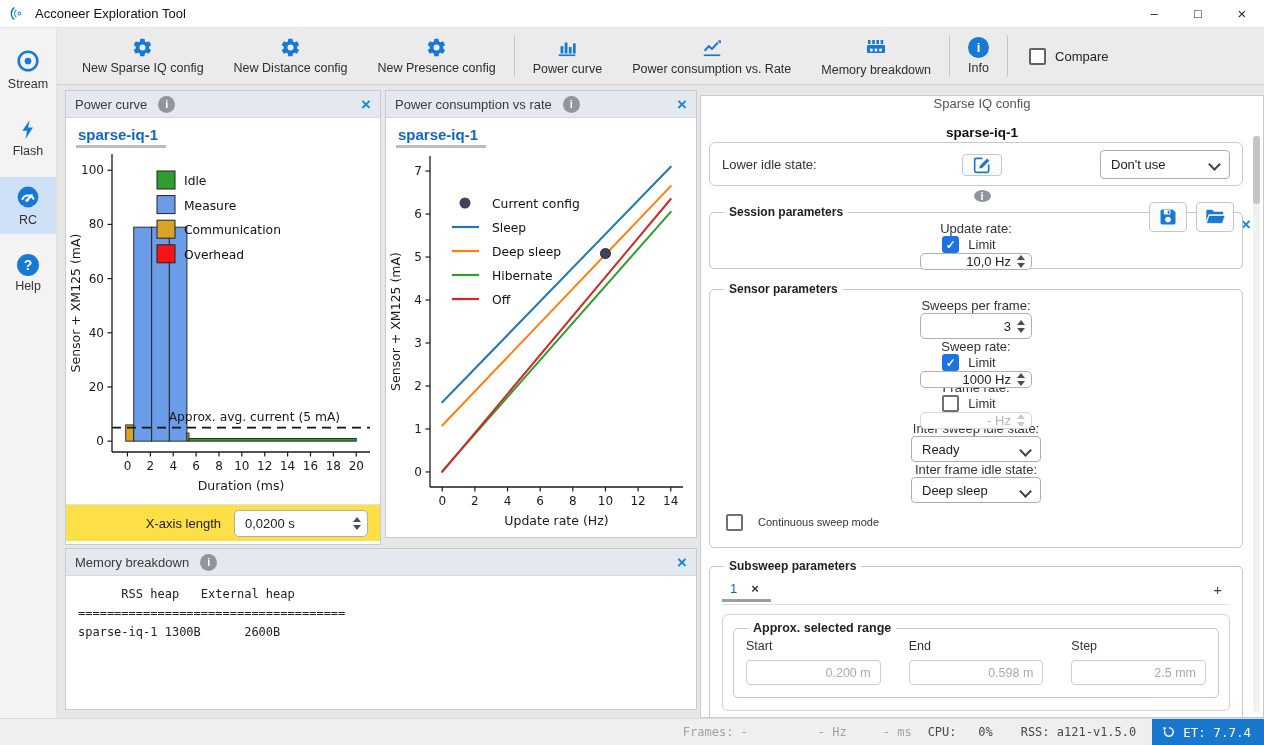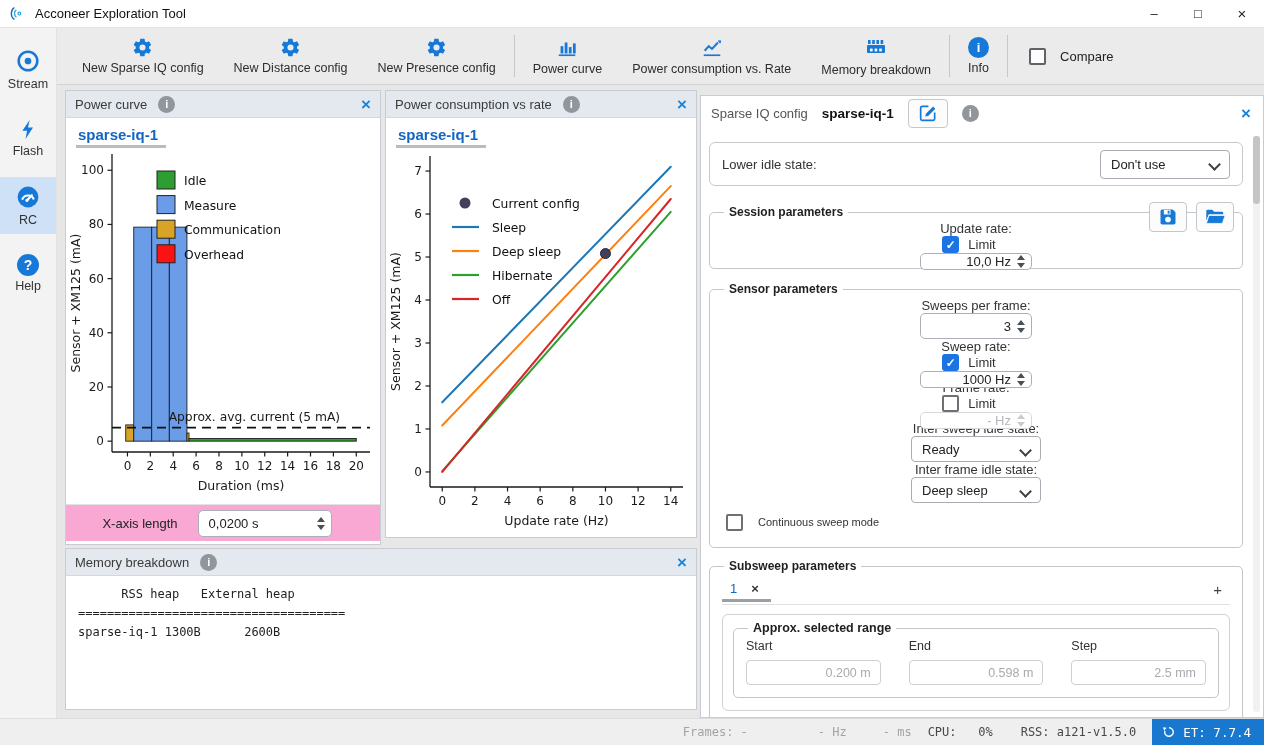--- a/index.html
+++ b/index.html
@@ -11,21 +11,21 @@
   .titlebar { height:28px; background:#fff; border-bottom:1px solid #e6e6e6; display:flex; align-items:center; padding-left:9px; }
   .titlebar .title { font-size:13px; color:#111; margin-left:9px; }
   .wctrls { margin-left:auto; display:flex; height:100%; }
   .wbtn { width:44px; display:flex; align-items:center; justify-content:center; font-size:13px; color:#222; }
 
   
   .toolbar { position:absolute; left:57px; top:28px; right:0; height:57px; background:#ebebeb; border-bottom:1px solid #d2d2d2; display:flex; align-items:stretch; padding-left:10px; }
   .tbtn { display:flex; flex-direction:column; align-items:center; justify-content:center; gap:3px; padding:0 15px; }
   .tbtn .tlbl { font-size:12.5px; color:#2d2d2d; white-space:nowrap; }
   .tsep { width:1px; background:#c7c7c7; margin:7px 3px; }
-  .compare { display:flex; align-items:center; gap:14px; padding:0 18px; }
+  .compare { display:flex; align-items:center; gap:9px; padding:0 18px; }
   .cbox { width:17px; height:17px; border:2px solid #5f6368; border-radius:2px; background:#fdfdfd; }
   .infocircle { width:21px; height:21px; border-radius:50%; background:#1779d7; color:#fff; display:flex; align-items:center; justify-content:center; font-weight:bold; font-size:13px; }
 
   
   .sidebar { position:absolute; left:0; top:28px; width:57px; bottom:27px; background:#f3f3f3; border-right:1px solid #e2e2e2; padding-top:13px; }
   .sbitem { height:57px; margin-bottom:11px; display:flex; flex-direction:column; align-items:center; justify-content:center; gap:3px; }
   .sbitem.active { background:#cfe1f6; }
   .sblbl { font-size:12.5px; color:#333; }
   .qcircle { width:22px; height:22px; border-radius:50%; background:#1779d7; color:#fff; font-weight:bold; font-size:14px; display:flex; align-items:center; justify-content:center; }
 
@@ -33,21 +33,21 @@
   .content { position:absolute; left:57px; top:85px; right:0; bottom:27px; background:#e7e7e7; }
   .panel { position:absolute; background:#fff; border:1px solid #c8ccd2; }
   .phead { height:27px; background:#e4e9f0; border-bottom:1px solid #d4d8de; display:flex; align-items:center; gap:11px; padding:0 9px; }
   .ptitle { font-size:13px; color:#3a3a3a; }
   .pinfo { width:17px; height:17px; border-radius:50%; background:#90969c; color:#fff; font-size:11px; font-weight:bold; display:flex; align-items:center; justify-content:center; }
   .pclose { margin-left:auto; color:#1585dd; font-weight:700; font-size:17px; line-height:1; }
   .tabrow { height:30px; display:flex; align-items:flex-end; padding-left:10px; }
   .tab { font-size:15px; font-weight:bold; color:#1565c0; padding:2px 8px 2px 2px; border-bottom:3px solid #b9bdc2; }
   .chart { width:100%; }
 
-  .pcfooter { height:37px; border-top:1px solid #e2e2e2; background:#f9a8d4; display:flex; align-items:center; justify-content:center; gap:20px; padding-right:12px; }
+  .pcfooter { height:37px; border-top:1px solid #e2e2e2; background:#fde047; display:flex; align-items:center; justify-content:flex-end; gap:13px; padding-right:12px; }
   .pcfooter .flbl { font-size:13px; color:#222; }
 
   
   .spin { position:relative; height:27px; border:1px solid #aab0b6; border-radius:5px; background:#fff; display:flex; align-items:center; font-size:13px; color:#222; padding:0 20px 0 10px; }
   .spin.right { justify-content:flex-end; width:112px; }
   .spin.wide { width:134px; }
   .spin.disabled { border-color:#d8d8d8; color:#b4b8bc; }
   .arrows { position:absolute; right:6px; top:0; bottom:0; display:flex; flex-direction:column; justify-content:center; gap:3px; }
   .tri-up { width:0; height:0; border-left:4px solid transparent; border-right:4px solid transparent; border-bottom:5px solid #4a4f54; }
   .tri-dn { width:0; height:0; border-left:4px solid transparent; border-right:4px solid transparent; border-top:5px solid #4a4f54; }
@@ -59,21 +59,21 @@
   .select::after { content:""; position:absolute; right:10px; top:9px; width:7px; height:7px; border-right:2px solid #3c4043; border-bottom:2px solid #3c4043; transform:rotate(45deg); }
 
   
   .ck { width:17px; height:17px; border:2px solid #6d7176; border-radius:2px; background:#fff; }
   .ck.on { border:none; background:#1b74e4; border-radius:3px; color:#fff; font-size:12px; font-weight:bold; display:flex; align-items:center; justify-content:center; }
 
   
   .memtext { font-family:"DejaVu Sans Mono",monospace; font-size:12px; color:#222; line-height:1.6; padding:9px 0 0 12px; }
 
   
-  .cfghead { height:34px; display:flex; align-items:center; gap:14px; padding:0 10px; }
+  .cfghead { height:34px; display:flex; align-items:center; gap:14px; padding:0 10px;flex-direction:column; }
   .cfgtype { font-size:13px; color:#555; }
   .cfgname { font-size:13.5px; font-weight:bold; color:#111; }
   .editbtn { width:40px; height:29px; border:1px solid #c3c7cc; border-radius:4px; background:#fcfcfc; display:flex; align-items:center; justify-content:center; }
   .cfgbody { position:absolute; top:34px; left:0; right:14px; bottom:0; padding:12px 6px 0 8px; overflow:hidden; }
   .card { border:1px solid #c9c9c9; border-radius:6px; height:44px; display:flex; align-items:center; padding:0 12px; }
   .card .clbl { font-size:13px; color:#333; }
   .card .select { margin-left:auto; }
   fieldset.qt { border:1px solid #c3c6ca; border-radius:5px; margin-top:19px; padding:2px 12px 6px; position:relative; }
   fieldset.qt legend { font-size:12px; font-weight:bold; color:#1f1f1f; padding:0 5px; margin-left:2px; }
   .fsbtns { position:absolute; right:8px; top:-17px; display:flex; gap:9px; }

